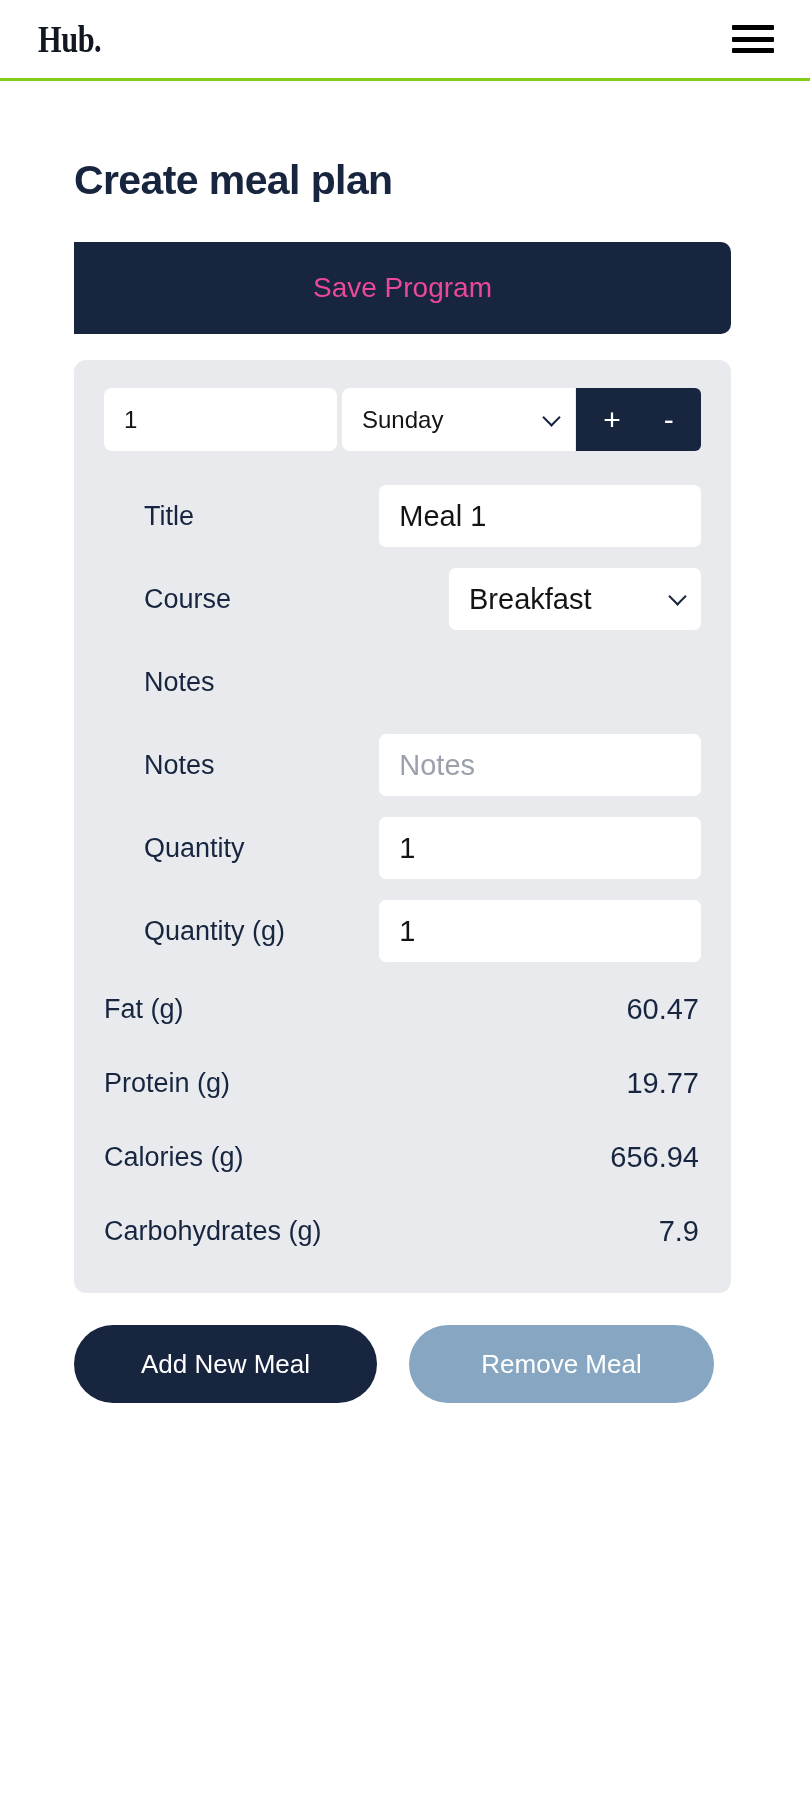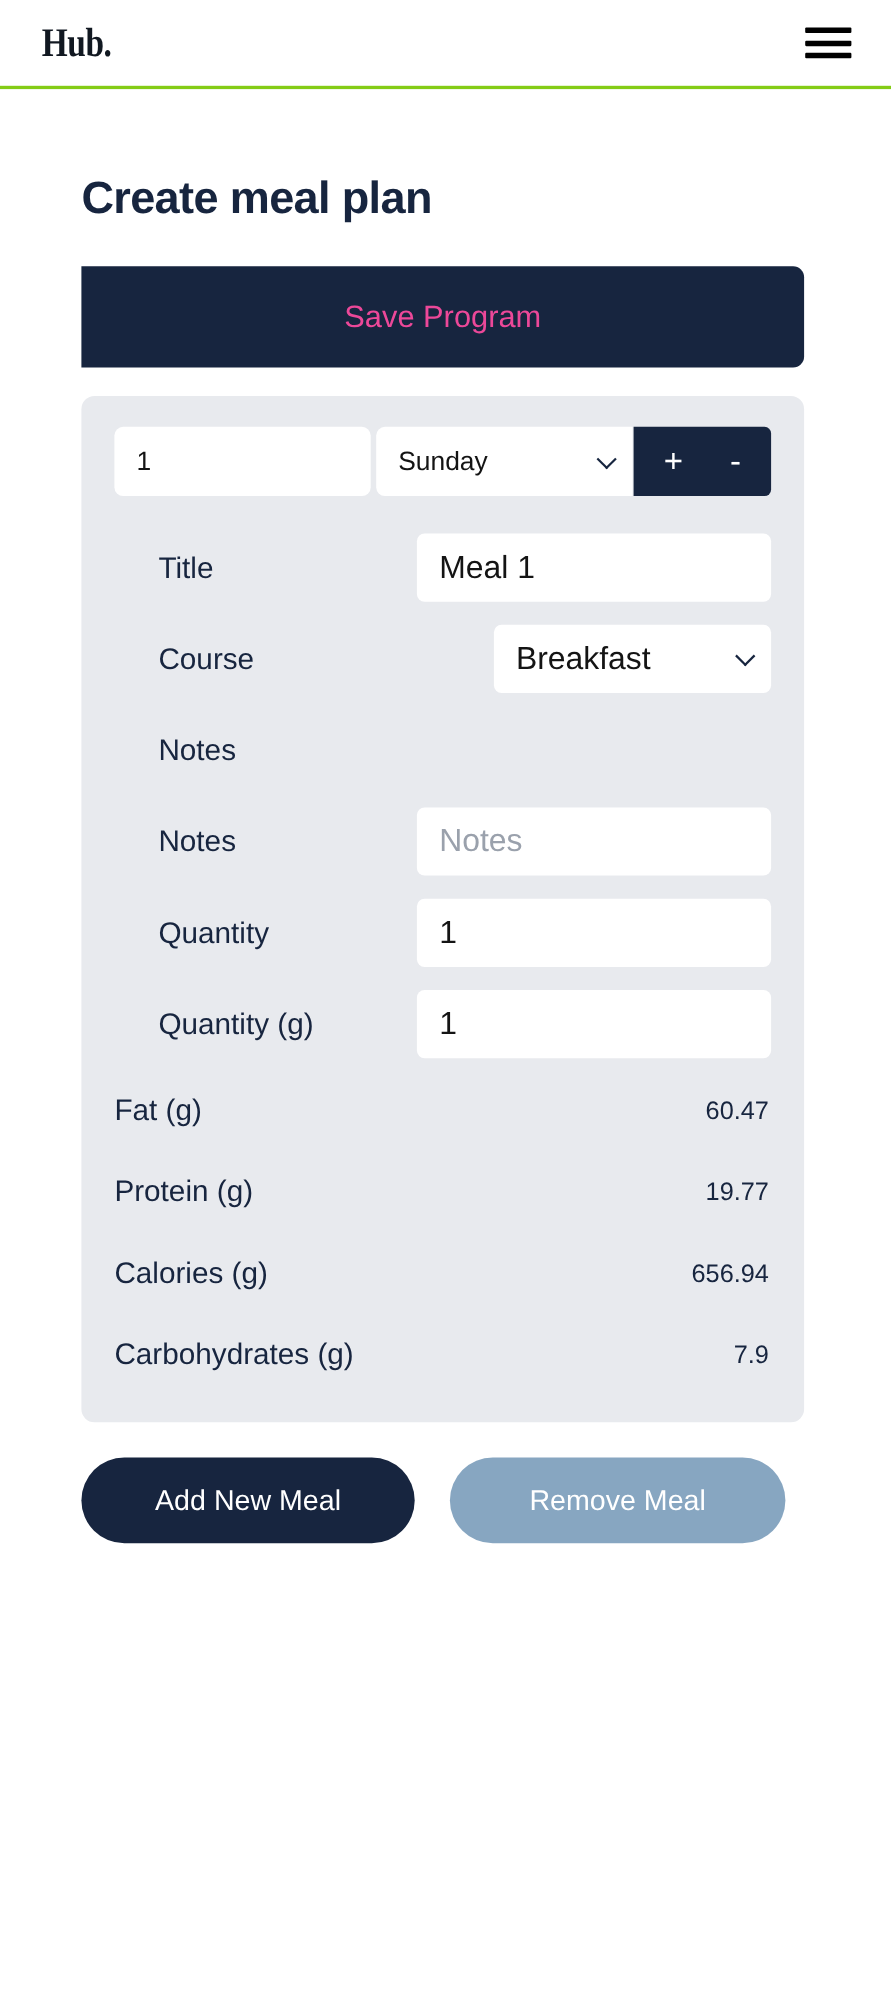--- a/index.html
+++ b/index.html
@@ -238,21 +238,21 @@
     height: 52px;
     margin-bottom: 22px;
     padding-right: 2px;
   }
   .nutri-row:last-child { margin-bottom: 2px; }
   .nutri-label {
     font-size: 27px;
     color: #17253f;
   }
   .nutri-value {
-    font-size: 23px;
+    font-size: 29px;
     color: #17253f;
   }
 
   
   .actions {
     margin: 32px 0 0 74px;
     width: 657px;
     display: flex;
     gap: 32px;
   }

